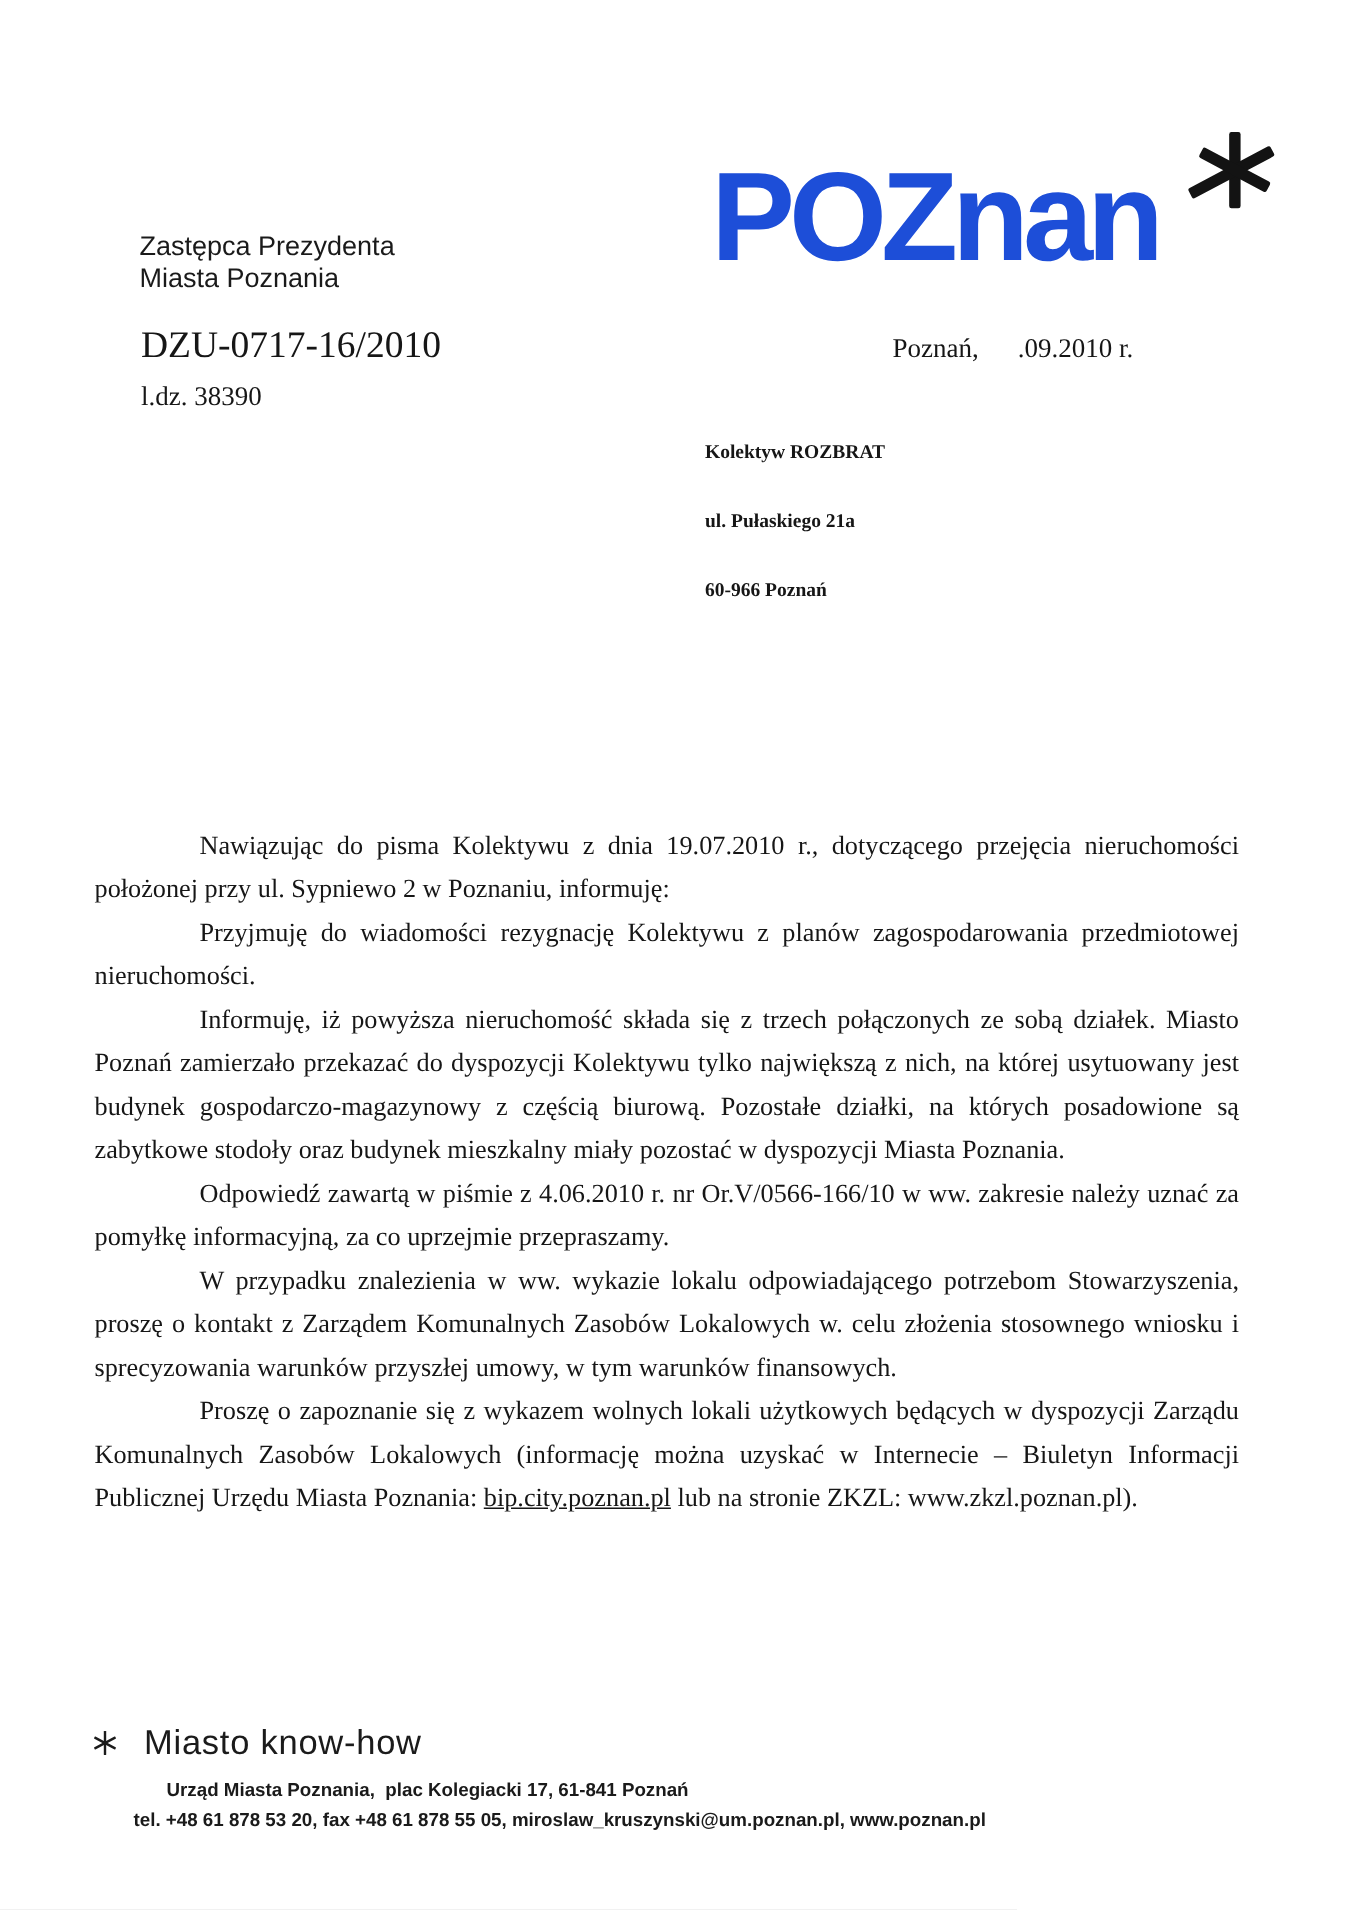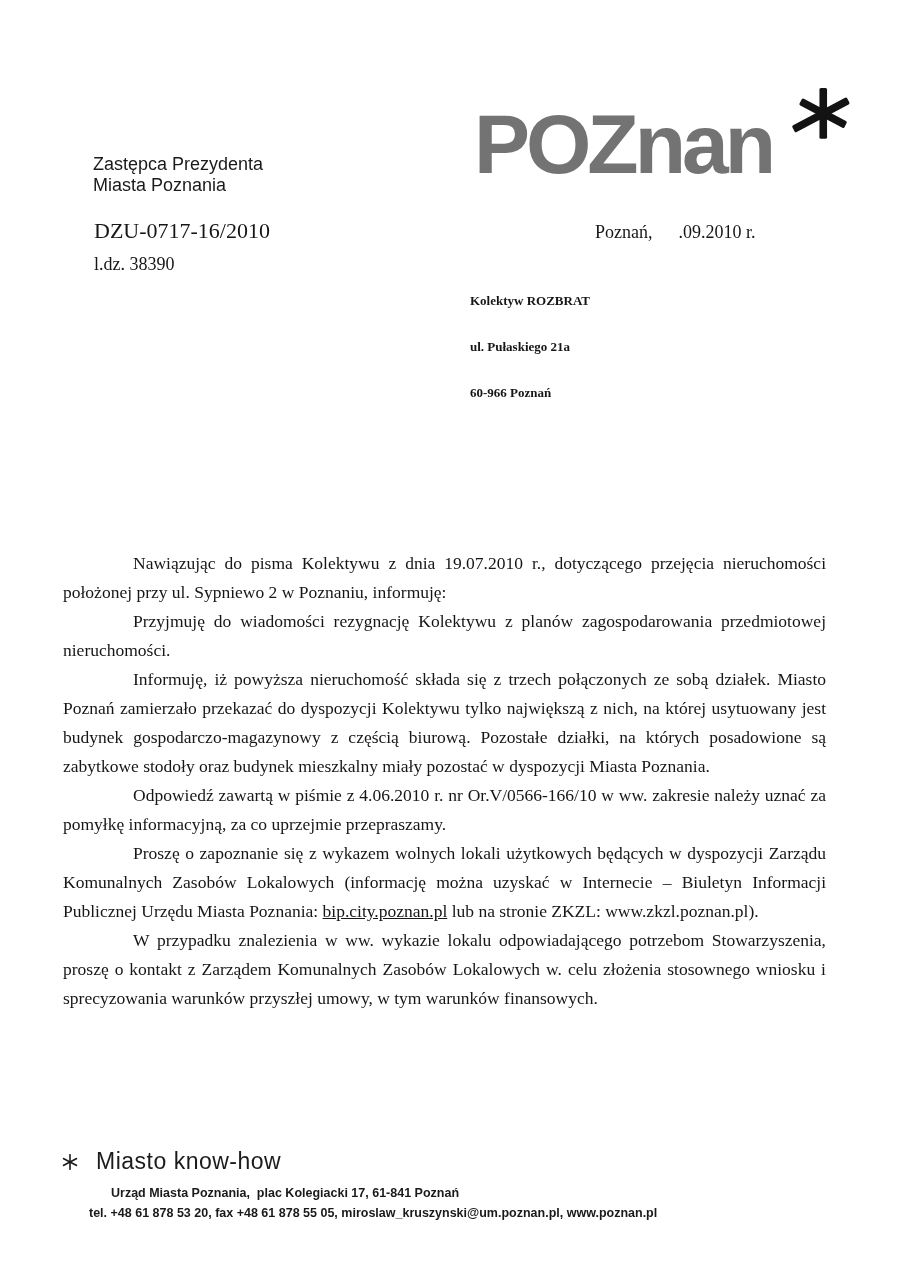--- a/index.html
+++ b/index.html
@@ -18,31 +18,31 @@
     position:absolute; left:93px; top:154px;
     font-family:"Liberation Sans", sans-serif;
     font-size:18px; line-height:21px; color:#1a1a1a;
   }
 
   
   .logo-text {
     position:absolute; left:474px; top:102px;
     font-family:"Liberation Sans", sans-serif;
     font-weight:bold; font-size:84px; line-height:84px;
-    letter-spacing:-4px; color:#737373;
+    letter-spacing:-4px; color:#1d4ed8;
   }
   .logo-star-icon {
     position:absolute; left:791px; top:84px;
     width:64px; height:66px;
   }
 
   
   .ref-number {
     position:absolute; left:94px; top:219px;
-    font-size:22px; line-height:24px;
+    font-size:25px; line-height:24px;
   }
   .journal-number {
     position:absolute; left:94px; top:253px;
     font-size:18px; line-height:22px;text-align:right;
   }
 
   
   .dateline {
     position:absolute; left:595px; top:221px;
     font-size:18px; line-height:22px;
@@ -114,22 +114,22 @@
     <div class="r-line">Kolektyw ROZBRAT</div>
     <div class="r-line">ul. Pułaskiego 21a</div>
     <div class="r-line">60-966 Poznań</div>
   </div>
 
   <div class="letter-body">
     <p>Nawiązując do pisma Kolektywu z dnia 19.07.2010 r., dotyczącego przejęcia nieruchomości położonej przy ul. Sypniewo 2 w Poznaniu, informuję:</p>
     <p>Przyjmuję do wiadomości rezygnację Kolektywu z planów zagospodarowania przedmiotowej nieruchomości.</p>
     <p>Informuję, iż powyższa nieruchomość składa się z trzech połączonych ze sobą działek. Miasto Poznań zamierzało przekazać do dyspozycji Kolektywu tylko największą z nich, na której usytuowany jest budynek gospodarczo-magazynowy z częścią biurową. Pozostałe działki, na których posadowione są zabytkowe stodoły oraz budynek mieszkalny miały pozostać w dyspozycji Miasta Poznania.</p>
     <p>Odpowiedź zawartą w piśmie z 4.06.2010 r. nr Or.V/0566-166/10 w ww. zakresie należy uznać za pomyłkę informacyjną, za co uprzejmie przepraszamy.</p>
+    <p>W przypadku znalezienia w ww. wykazie lokalu odpowiadającego potrzebom Stowarzyszenia, proszę o kontakt z Zarządem Komunalnych Zasobów Lokalowych w. celu złożenia stosownego wniosku i sprecyzowania warunków przyszłej umowy, w tym warunków finansowych.</p>
     <p><span>Proszę o zapoznanie się z wykazem wolnych lokali użytkowych będących w dyspozycji Zarządu Komunalnych Zasobów Lokalowych (informację można uzyskać w Internecie – Biuletyn Informacji Publicznej Urzędu Miasta Poznania: </span><span class="link-underline">bip.city.poznan.pl</span><span> lub na stronie ZKZL: www.zkzl.poznan.pl).</span></p>
-    <p>W przypadku znalezienia w ww. wykazie lokalu odpowiadającego potrzebom Stowarzyszenia, proszę o kontakt z Zarządem Komunalnych Zasobów Lokalowych w. celu złożenia stosownego wniosku i sprecyzowania warunków przyszłej umowy, w tym warunków finansowych.</p>
   </div>
 
   <div class="footer-brand">
     <svg class="footer-star-icon" viewBox="0 0 120 120" xmlns="http://www.w3.org/2000/svg">
       <g fill="#1b1b1b">
         <rect x="54" y="0" width="12" height="120" rx="3"></rect>
         <rect x="54" y="0" width="12" height="120" rx="3" transform="rotate(62 60 60)"></rect>
         <rect x="54" y="0" width="12" height="120" rx="3" transform="rotate(-62 60 60)"></rect>
       </g>
     </svg>

